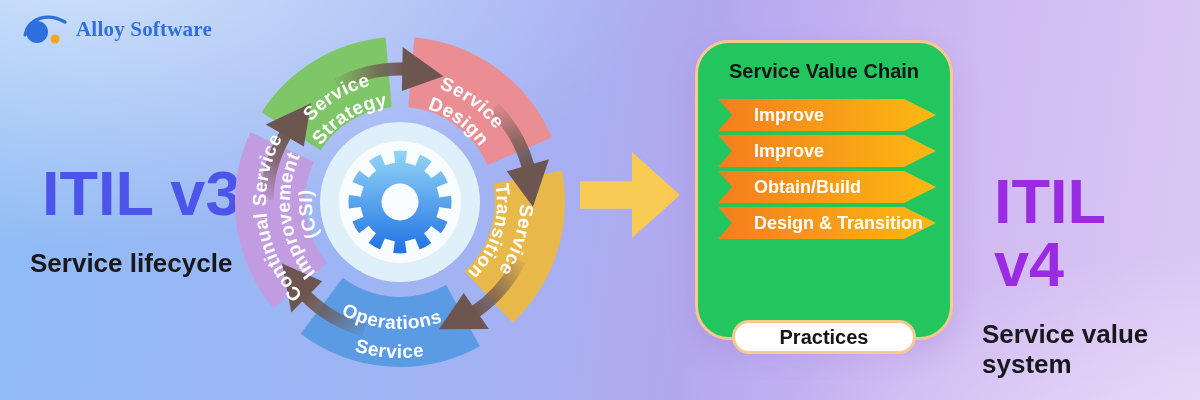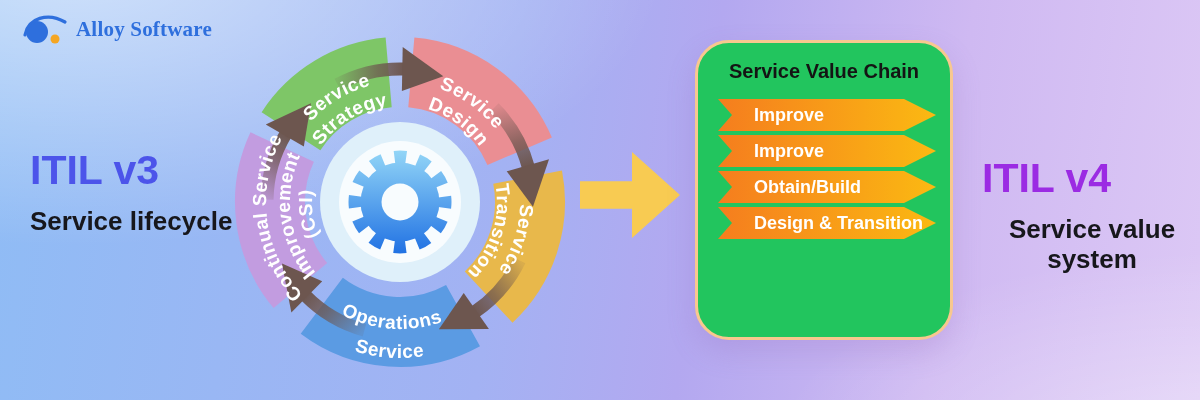--- a/index.html
+++ b/index.html
@@ -11,22 +11,22 @@
       radial-gradient(70% 90% at 103% 112%, rgba(255,255,255,.40), rgba(255,255,255,0) 55%),
       linear-gradient(97deg,#8FBCF5 0%,#A3B2F3 42%,#B3A8F0 58%,#CFB9F2 78%,#DCC8F5 100%);
   }
   .abs{position:absolute;}
 
   
   .logo{left:22px;top:10px;display:flex;align-items:center;gap:8px;font-family:Liberation Serif, serif;}
   .logo-text{font-size:21px;font-weight:700;color:#2E6FDD;letter-spacing:.2px;}
 
   
-  .headline{font-size:41px;font-weight:700;margin:0;line-height:1;}
-  .subline{font-size:26px;font-weight:700;color:#17171c;margin-top:16px;line-height:1.15;text-align:center;}
+  .headline{font-size:63px;font-weight:700;margin:12px;line-height:1;}
+  .subline{font-size:26px;font-weight:700;color:#17171c;margin-top:24px;line-height:1.15;}
   .block-v3{left:30px;top:150px;}
   .v3{color:#4C54EA;}
   .block-v4{left:982px;top:158px;width:220px;}
   .v4{color:#9B2BE3;}
 
   
   .wheel{left:230px;top:32px;width:340px;height:340px;}
   .seg-label{fill:#ffffff;font-family:"Liberation Sans",sans-serif;font-weight:700;font-size:19px;letter-spacing:.5px;}
 
   
@@ -144,18 +144,19 @@
 <div class="abs flow-arrow"></div>
 
 <div class="abs card">
   <div class="card-title">Service Value Chain</div>
   <div class="bars" id="bars">
       <div class="bar">Improve</div>
       <div class="bar">Improve</div>
       <div class="bar">Obtain/Build</div>
       <div class="bar">Design &amp; Transition</div>
     </div>
+  <div class="pill">Practices</div>
 </div>
 
 <div class="abs block-v4">
   <div class="headline v4">ITIL v4</div>
   <div class="subline">Service value system</div>
 </div>
 
 </body></html>

